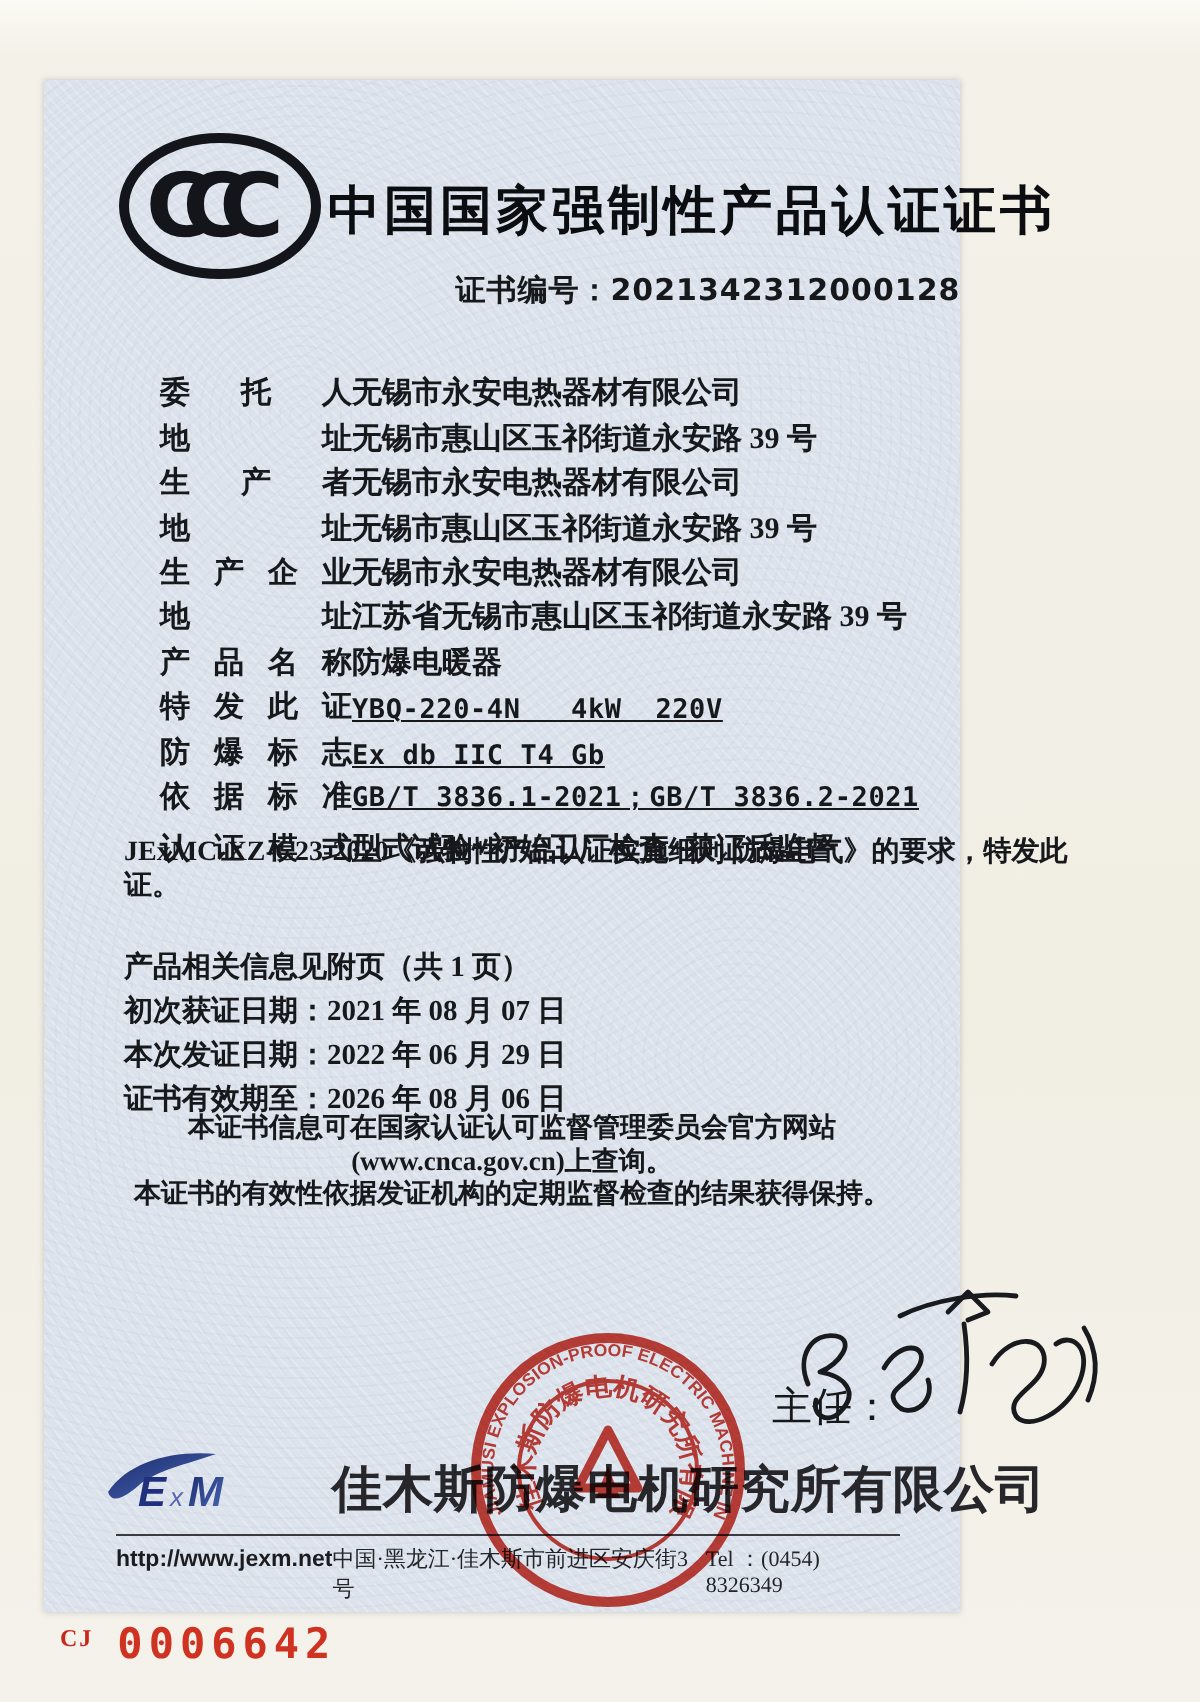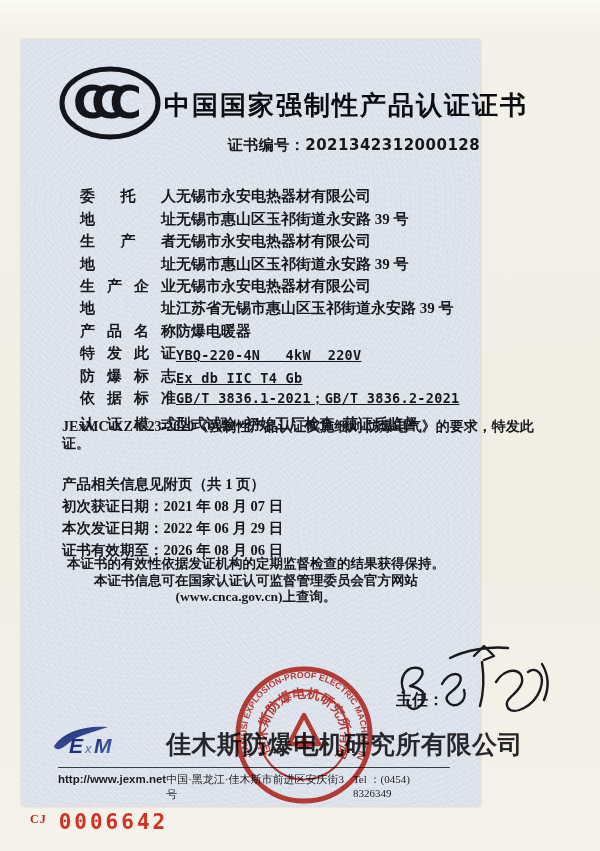--- a/index.html
+++ b/index.html
@@ -30,21 +30,21 @@
   .fields{position:absolute;left:58px;top:144px;right:18px;font-size:15px;font-weight:bold;}
   .frow{display:flex;align-items:flex-end;height:22.4px;}
   .frow .lbl{width:96px;flex:0 0 96px;text-align:justify;text-align-last:justify;}
   .frow .val{white-space:pre-wrap;}
   .frow .val.mono{font-family:"DejaVu Sans Mono",monospace;font-size:13.5px;letter-spacing:.3px;text-decoration:underline;}
   .frow.gap{margin-top:4px;}
   .statement{position:absolute;left:40px;top:379px;width:486px;font-size:14px;font-weight:bold;line-height:16.5px;}
   .statement .s1{text-indent:2.2em;}
   .info{position:absolute;left:40px;top:433px;font-size:14.5px;font-weight:bold;line-height:22px;}
   .validity{position:absolute;left:28px;right:18px;top:516px;text-align:center;font-size:13.5px;font-weight:bold;line-height:16.5px;}
-  .sig-label{position:absolute;left:374px;top:650px;font-size:16px;font-weight:bold;}
+  .sig-label{position:absolute;left:364px;top:650px;font-size:20px;font-weight:normal;}
   .sig-svg{position:absolute;left:368px;top:596px;width:178px;height:108px;}
   .jem{position:absolute;left:30px;top:684px;width:84px;height:36px;}
   .issuer-name{
     position:absolute;left:144px;top:688px;width:400px;
     font-family:"Liberation Sans",sans-serif;font-weight:bold;font-size:25px;color:#27272b;letter-spacing:.5px;white-space:nowrap;
   }
   .footline{position:absolute;left:36px;right:30px;top:727px;border-top:1.6px solid #3a3a40;}
   .footrow{position:absolute;left:36px;right:30px;top:732px;display:flex;justify-content:space-between;align-items:baseline;}
   .f-web{font-family:"Liberation Sans",sans-serif;font-weight:bold;font-size:11.5px;color:#1c1c20;}
   .f-addr{font-size:11px;color:#23242a;}
@@ -120,22 +120,22 @@
     </div>
 
     <div class="info">
       <div>产品相关信息见附页（共 1 页）</div>
       <div>初次获证日期：2021 年 08 月 07 日</div>
       <div>本次发证日期：2022 年 06 月 29 日</div>
       <div>证书有效期至：2026 年 08 月 06 日</div>
     </div>
 
     <div class="validity">
+      <div>本证书信息可在国家认证认可监督管理委员会官方网站(www.cnca.gov.cn)上查询。</div>
       <div>本证书的有效性依据发证机构的定期监督检查的结果获得保持。</div>
-      <div>本证书信息可在国家认证认可监督管理委员会官方网站(www.cnca.gov.cn)上查询。</div>
     </div>
 
     <div class="sig-label">主任：</div>
     <svg class="sig-svg" viewBox="0 0 178 108" aria-hidden="true">
       <g fill="none" stroke="#181a1e" stroke-width="2.4" stroke-linecap="round" stroke-linejoin="round">
         <path d="M14 56 C8 42 16 30 28 32 C38 34 30 46 20 50 C32 52 40 60 30 70 C24 76 16 72 18 64"></path>
         <path d="M52 48 C60 34 74 36 70 46 C66 56 52 58 58 66 C64 74 78 66 74 54"></path>
         <path d="M92 26 C94 40 94 56 90 70"></path>
         <path d="M84 20 L94 10 L104 20 L94 24"></path>
         <path d="M106 46 C116 30 134 32 132 46 C130 58 112 62 118 72 C124 80 144 70 150 54 C156 38 146 30 138 36"></path>

